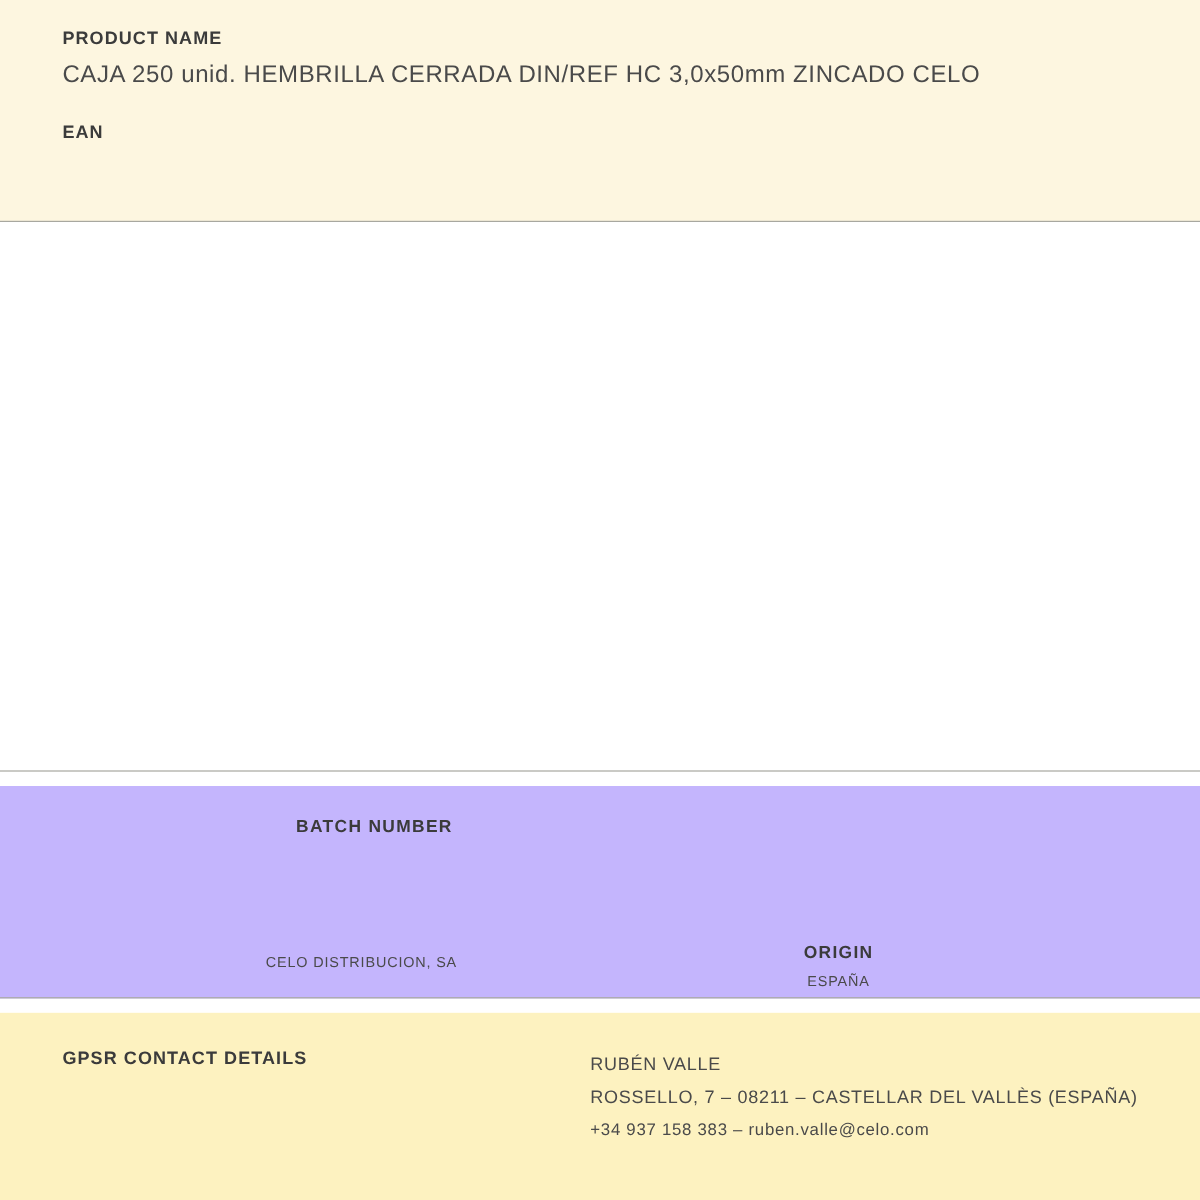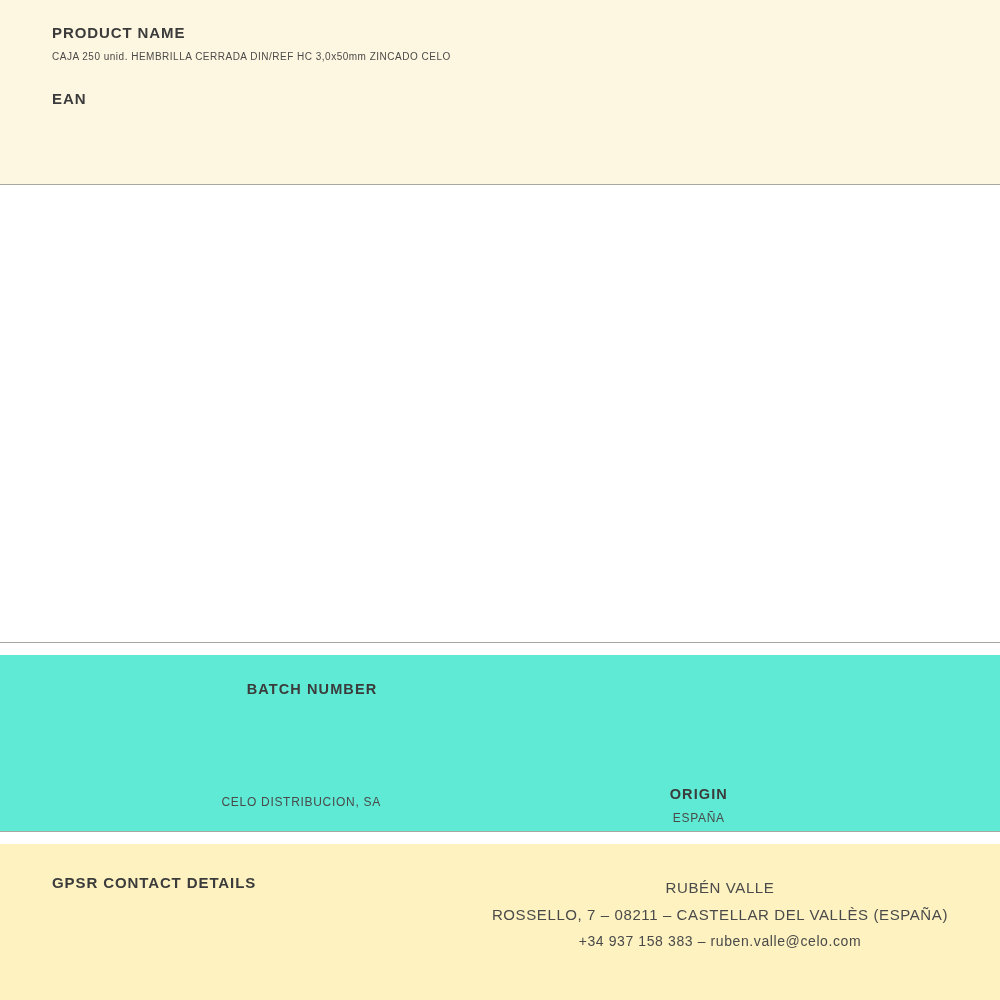--- a/index.html
+++ b/index.html
@@ -35,39 +35,39 @@
 
   .field-label {
     font-size: 15px;
     font-weight: bold;
     letter-spacing: 0.9px;
     color: #3b3b3b;
     margin-bottom: 10px;
   }
 
   .field-value {
-    font-size: 10px;
+    font-size: 20px;
     letter-spacing: 0.5px;
     color: #4a4a4a;
     font-weight: normal;
   }
 
   .field-group + .field-group { margin-top: 28px; }
 
   
   .media-area {
     background: #ffffff;
     flex: 1 1 auto;
     height: 455px;
     border-bottom: 1px solid #a8a8a0;
   }
 
   
   .info-block {
-    background: #5eead4;
+    background: #c4b5fd;
     height: 180px;
     padding: 26px 0 0 0;
     border-bottom: 1px solid #a8a8a0;
   }
 
   .info-row {
     display: flex;
     width: 100%;
   }
 
@@ -106,21 +106,21 @@
 
   .footer-label {
     font-size: 15px;
     font-weight: bold;
     letter-spacing: 0.9px;
     color: #3b3b3b;
     white-space: nowrap;
   }
 
   .footer-contact {
-    text-align: center;
+    text-align: left;
     line-height: 27px;
   }
 
   .footer-contact .line {
     font-size: 15px;
     letter-spacing: 0.6px;
     color: #4a4a4a;
   }
   .footer-contact .line.small {
     font-size: 14px;

